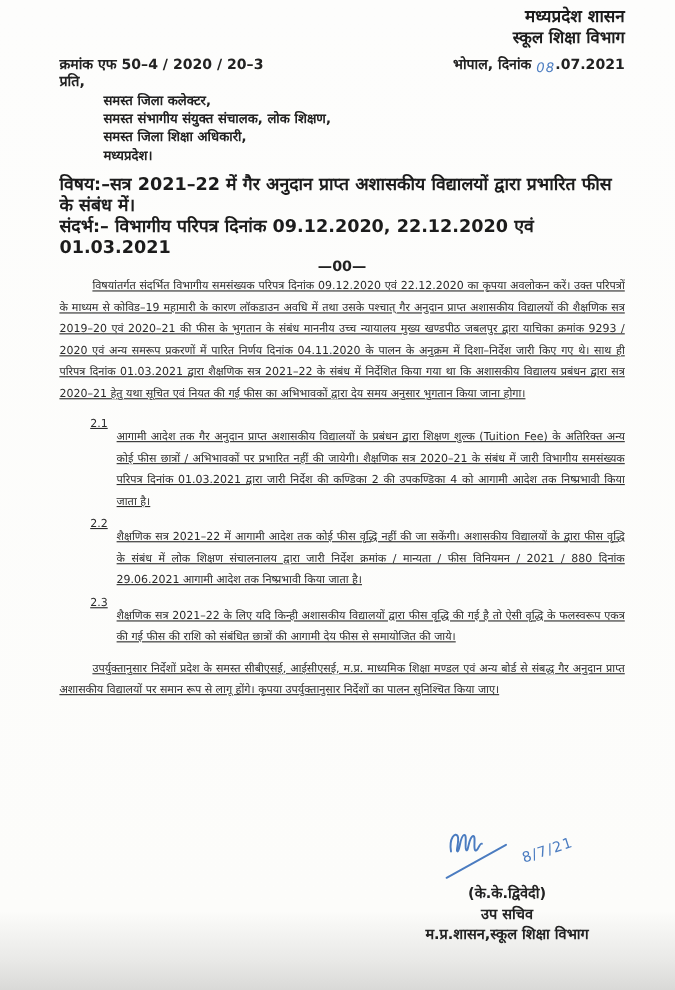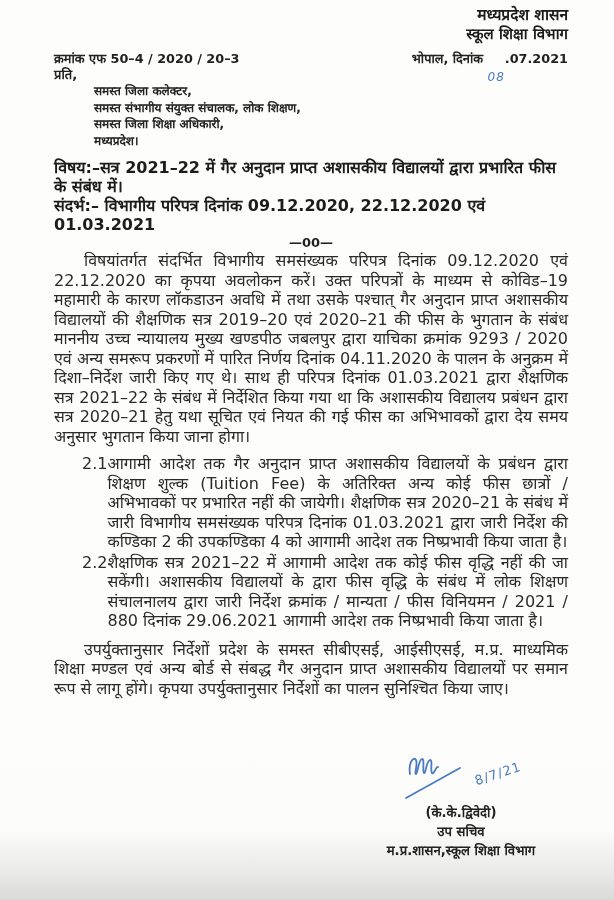--- a/index.html
+++ b/index.html
@@ -38,39 +38,39 @@
     margin-top: 5px;
     color: #222;
   }
   .ink { color: #4b7cc0; font-weight: normal; }
   .hand-date {
     font-family: "DejaVu Sans", sans-serif;
     font-style: italic;
     font-size: 12px;
     letter-spacing: 1px;
     position: relative;
-    top: 18px;
+    top: 2px;
   }
   
   .to-label { font-size: 13px; font-weight: bold; line-height: 16px; color: #222; }
   .addressees { margin-left: 40px; }
   .addressee { font-size: 12px; font-weight: bold; line-height: 16.5px; color: #222; }
   
   .subject-block { margin-top: 9px; }
   .subject-line { font-size: 16px; font-weight: bold; line-height: 19px; color: #1c1c1c; }
   .divider { text-align: center; font-size: 13px; font-weight: bold; line-height: 17px; color: #222; }
   
-  .body-text { font-size: 16px; line-height: 19.5px; text-align: justify; color: #2a2a2a; }
+  .body-text { font-size: 10px; line-height: 19.5px; text-align: justify; color: #2a2a2a; text-decoration: underline; }
   .para { text-indent: 30px; margin: 0; }
   .para-numbered { margin: 0; }
   .para-num { display: inline-block; width: 46px; text-indent: 0; }
   .directive-list { margin-top: 8px; }
   .directive-item { display: flex; margin: 0 0 1px 0; }
   .directive-num { flex: 0 0 52px; padding-left: 28px; box-sizing: border-box; }
-  .directive-text { flex: 1; text-align: justify; }
+  .directive-text { flex: 1; text-align: justify; margin-top: 12px; }
   .closing { margin-top: 9px; }
   
   .sign-area {
     position: absolute;
     right: 38px;
     top: 752px;
     width: 230px;
     text-align: center;
   }
   .scribble-wrap { position: relative; height: 52px; }
@@ -126,20 +126,24 @@
 
     <div class="directive-list">
       <div class="directive-item">
         <div class="directive-num">2.1</div>
         <div class="directive-text">आगामी आदेश तक गैर अनुदान प्राप्त अशासकीय विद्यालयों के प्रबंधन द्वारा शिक्षण शुल्क (Tuition Fee) के अतिरिक्त अन्य कोई फीस छात्रों / अभिभावकों पर प्रभारित नहीं की जायेगी। शैक्षणिक सत्र 2020–21 के संबंध में जारी विभागीय समसंख्यक परिपत्र दिनांक 01.03.2021 द्वारा जारी निर्देश की कण्डिका 2 की उपकण्डिका 4 को आगामी आदेश तक निष्प्रभावी किया जाता है।</div>
       </div>
       <div class="directive-item">
         <div class="directive-num">2.2</div>
         <div class="directive-text">शैक्षणिक सत्र 2021–22 में आगामी आदेश तक कोई फीस वृद्धि नहीं की जा सकेंगी। अशासकीय विद्यालयों के द्वारा फीस वृद्धि के संबंध में लोक शिक्षण संचालनालय द्वारा जारी निर्देश क्रमांक / मान्यता / फीस विनियमन / 2021 / 880 दिनांक 29.06.2021 आगामी आदेश तक निष्प्रभावी किया जाता है।</div>
       </div>
+      <div class="directive-item">
+        <div class="directive-num">2.3</div>
+        <div class="directive-text">शैक्षणिक सत्र 2021–22 के लिए यदि किन्ही अशासकीय विद्यालयों द्वारा फीस वृद्धि की गई है तो ऐसी वृद्धि के फलस्वरूप एकत्र की गई फीस की राशि को संबंधित छात्रों की आगामी देय फीस से समायोजित की जाये।</div>
+      </div>
     </div>
 
     <p class="para closing">उपर्युक्तानुसार निर्देशों प्रदेश के समस्त सीबीएसई, आईसीएसई, म.प्र. माध्यमिक शिक्षा मण्डल एवं अन्य बोर्ड से संबद्ध गैर अनुदान प्राप्त अशासकीय विद्यालयों पर समान रूप से लागू होंगे। कृपया उपर्युक्तानुसार निर्देशों का पालन सुनिश्चित किया जाए।</p>
   </div>
 
   <div class="sign-area">
     <div class="scribble-wrap">
       <svg width="120" height="52" viewBox="0 0 120 52">
         <g fill="none" stroke="#4b7cc0" stroke-width="1.8" stroke-linecap="round">
           <path d="M6,22 C4,10 10,4 12,8 C14,12 10,22 12,22 C14,22 14,8 18,7 C21,6.5 18,20 20,21 C22,22 22,9 26,8 C29,7.5 26,19 28,21 C30,23 32,14 34,15"></path>

